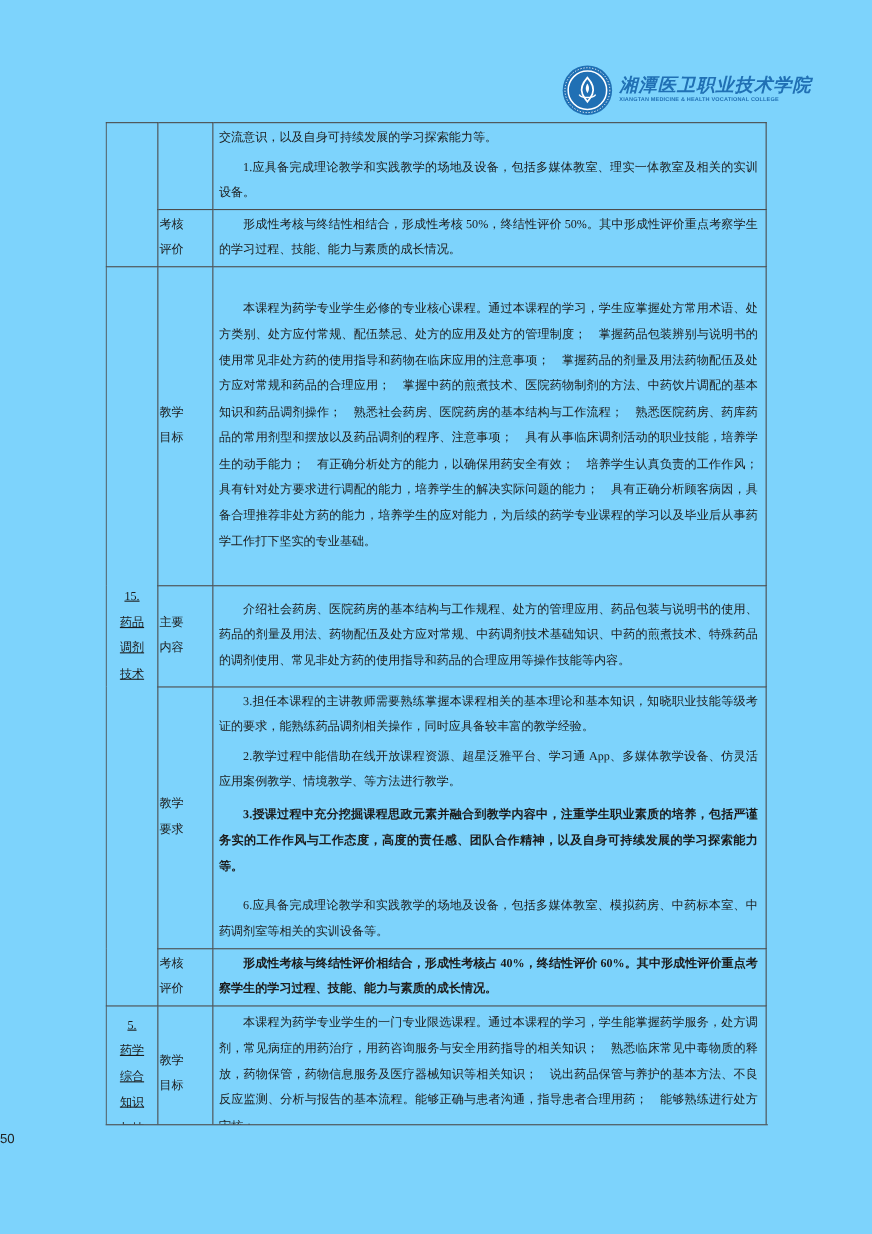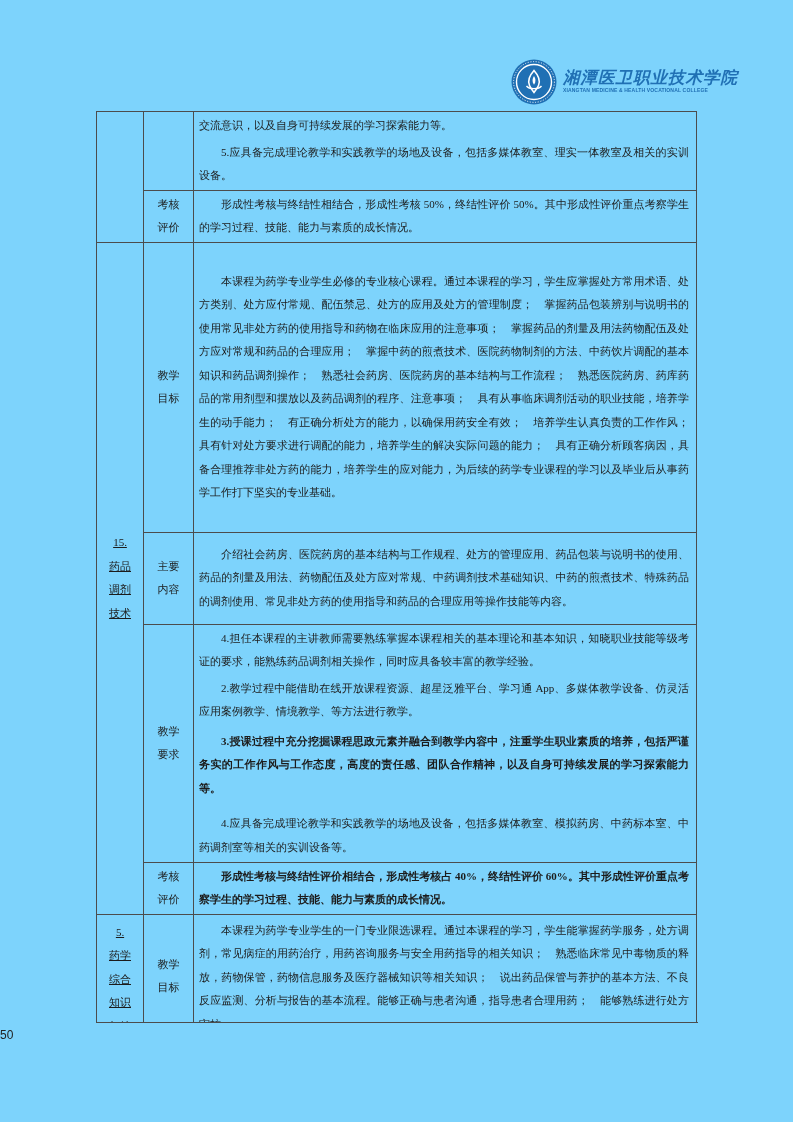--- a/index.html
+++ b/index.html
@@ -31,21 +31,21 @@
   table.syllabus { border-collapse:collapse; width:601px; table-layout:fixed; }
   table.syllabus td {
     border:1px solid #4c4c4c; vertical-align:middle;
     font-size:11px; line-height:23.5px;
   }
   td.c-id {
     width:47px; text-align:center; white-space:pre-line;
     font-size:13.5px; line-height:24.5px; padding:2px 1px;text-decoration:underline;
   }
   td.c-label {
-    width:50px; text-align:center; white-space:pre-line;
+    width:50px; text-align:left; white-space:pre-line;
     font-size:13.5px; line-height:24px; padding:0 1px;
   }
   td.c-content { padding:2px 7px 2px 5px; text-align:justify; }
   td.c-content p { text-indent:2em; }
   td.c-content p.noindent { text-indent:0; }
   td.c-content p.gap-sm { margin-top:3px; }
   td.c-content p.gap-md { margin-top:6px;font-weight:bold; }
   td.c-content p.gap-lg { margin-top:12px; }
   tr.r-cont  td.c-content { height:73px; }
   tr.r-ass14 td.c-content { height:45px; }
@@ -84,21 +84,21 @@
   </div>
 
   <div class="table-clip">
     <table class="syllabus">
       <tbody>
         <tr class="r-cont">
           <td class="c-id" rowspan="2"></td>
           <td class="c-label"></td>
           <td class="c-content">
             <p class="noindent">交流意识，以及自身可持续发展的学习探索能力等。</p>
-            <p class="gap-sm">5.应具备完成理论教学和实践教学的场地及设备，包括多媒体教室、理实一体教室及相关的实训设备。</p>
+            <p class="gap-sm">1.应具备完成理论教学和实践教学的场地及设备，包括多媒体教室、理实一体教室及相关的实训设备。</p>
           </td>
         </tr>
         <tr class="r-ass14">
           <td class="c-label">考核
 评价</td>
           <td class="c-content">
             <p>形成性考核与终结性相结合，形成性考核 50%，终结性评价 50%。其中形成性评价重点考察学生的学习过程、技能、能力与素质的成长情况。</p>
           </td>
         </tr>
 
@@ -117,24 +117,24 @@
           <td class="c-label">主要
 内容</td>
           <td class="c-content">
             <p>介绍社会药房、医院药房的基本结构与工作规程、处方的管理应用、药品包装与说明书的使用、药品的剂量及用法、药物配伍及处方应对常规、中药调剂技术基础知识、中药的煎煮技术、特殊药品的调剂使用、常见非处方药的使用指导和药品的合理应用等操作技能等内容。</p>
           </td>
         </tr>
         <tr class="r-req15">
           <td class="c-label">教学
 要求</td>
           <td class="c-content">
-            <p>4.担任本课程的主讲教师需要熟练掌握本课程相关的基本理论和基本知识，知晓职业技能等级考证的要求，能熟练药品调剂相关操作，同时应具备较丰富的教学经验。</p>
+            <p>3.担任本课程的主讲教师需要熟练掌握本课程相关的基本理论和基本知识，知晓职业技能等级考证的要求，能熟练药品调剂相关操作，同时应具备较丰富的教学经验。</p>
             <p class="gap-sm">2.教学过程中能借助在线开放课程资源、超星泛雅平台、学习通 App、多媒体教学设备、仿灵活应用案例教学、情境教学、等方法进行教学。</p>
             <p class="gap-md">3.授课过程中充分挖掘课程思政元素并融合到教学内容中，注重学生职业素质的培养，包括严谨务实的工作作风与工作态度，高度的责任感、团队合作精神，以及自身可持续发展的学习探索能力等。</p>
-            <p class="gap-lg">4.应具备完成理论教学和实践教学的场地及设备，包括多媒体教室、模拟药房、中药标本室、中药调剂室等相关的实训设备等。</p>
+            <p class="gap-lg">6.应具备完成理论教学和实践教学的场地及设备，包括多媒体教室、模拟药房、中药标本室、中药调剂室等相关的实训设备等。</p>
           </td>
         </tr>
         <tr class="r-ass15">
           <td class="c-label">考核
 评价</td>
           <td class="c-content">
             <p>形成性考核与终结性评价相结合，形成性考核占 40%，终结性评价 60%。其中形成性评价重点考察学生的学习过程、技能、能力与素质的成长情况。</p>
           </td>
         </tr>
 

